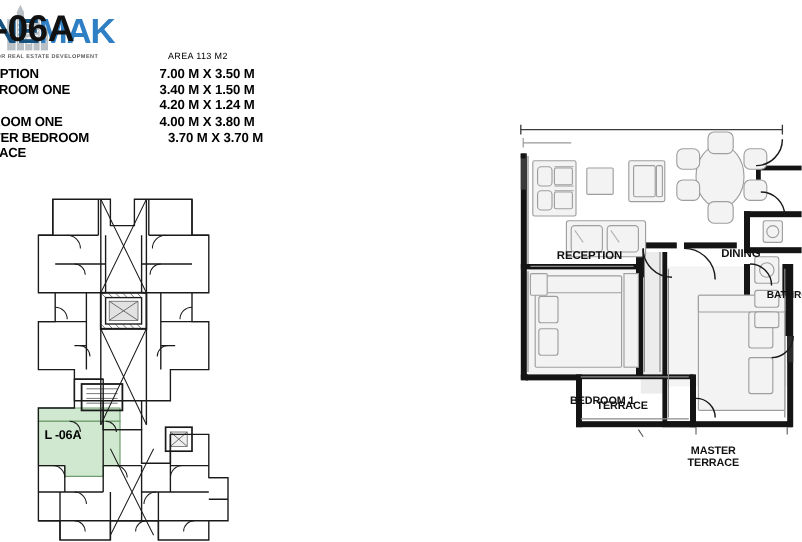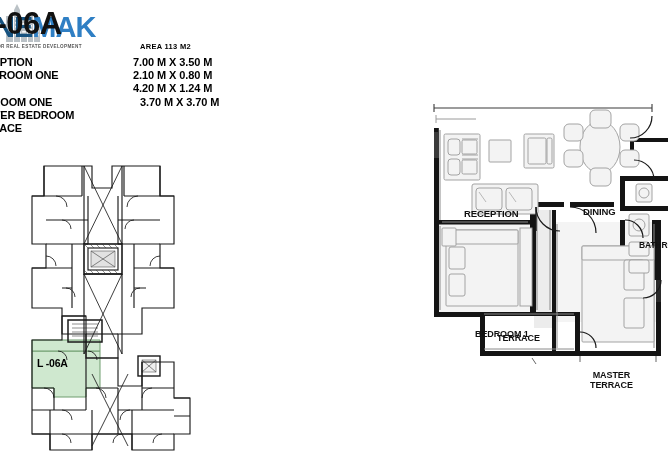--- a/index.html
+++ b/index.html
@@ -13,21 +13,21 @@
   #logo-word{position:absolute;left:8px;top:11px;font-size:29px;font-weight:700;
              letter-spacing:-1px;color:#2f7fc4;line-height:1;white-space:nowrap;}
   #logo-word .dk{color:#16527f;}
   #logo-tag{position:absolute;left:8px;top:42px;font-size:4.6px;font-weight:700;
             letter-spacing:.35px;color:#5a5a5a;white-space:nowrap;}
 
   #sheet-title{left:-22px;top:6px;font-size:31px;font-weight:700;letter-spacing:-.5px;
                color:#111;white-space:nowrap;}
 
   
-  #area-caption{left:140px;top:42px;font-size:7.5px;font-weight:700;letter-spacing:.3px;}
+  #area-caption{left:140px;top:42px;font-size:7.5px;font-weight:400;letter-spacing:.3px;}
   #room-names{left:-30px;top:56px;width:150px;}
   #room-dims{left:133px;top:56px;width:110px;text-align:left;}
   .rowline{height:13.2px;line-height:13.2px;font-size:11px;font-weight:700;
            white-space:nowrap;letter-spacing:-.2px;}
   #room-dims .rowline{font-size:11px;letter-spacing:-.1px;}
   .ind{padding-left:7px;}
 
   
   #keyplan{left:22px;top:148px;width:180px;height:308px;}
   #keyplan svg{display:block;}
@@ -90,22 +90,23 @@
   <div class="rowline">RECEPTION</div>
   <div class="rowline">BATHROOM ONE</div>
   <div class="rowline"></div>
   <div class="rowline">BEDROOM ONE</div>
   <div class="rowline">MASTER BEDROOM</div>
   <div class="rowline">TERRACE</div>
 </div>
 
 <div class="abs" id="room-dims">
   <div class="rowline">7.00 M X 3.50 M</div>
-  <div class="rowline">2.10 M X 0.80 M</div>
+  <div class="rowline">3.40 M X 1.50 M</div>
   <div class="rowline">4.20 M X 1.24 M</div>
+  <div class="rowline">4.00 M X 3.80 M</div>
   <div class="rowline ind">3.70 M X 3.70 M</div>
 </div>
 
 <div class="abs" id="keyplan">
   <svg width="180" height="308" viewBox="0 0 180 308">
     <g fill="none" stroke="#1a1a1a" stroke-width="1.15">
 
       <g>
         <path d="M10 203 L78 203 L78 240 L64 240 L64 249 L32 249 L32 240 L10 240 Z" fill="#cfe8cf" stroke="#6f9d6f" stroke-width="1"></path>
         <path d="M30 192 L78 192 L78 203 L10 203 L10 192 Z" fill="#cfe8cf" stroke="#6f9d6f" stroke-width="1"></path>
@@ -337,18 +338,18 @@
       <path d="M237 188 A18 18 0 0 1 219 206"></path>
     </g>
 
     <g stroke="#555" stroke-width=".9">
       <path d="M156 264 L156 270 M232 264 L232 270"></path>
       <path d="M108 266 L112 272"></path>
     </g>
   </svg>
 
   <span class="plabel" style="left:40px;top:117px;font-size:9.5px;">RECEPTION</span>
-  <span class="plabel" style="left:116px;top:115px;font-size:9.5px;padding-left:43px;">DINING</span>
+  <span class="plabel" style="left:134px;top:115px;font-size:9.5px;padding-left:43px;">DINING</span>
   <span class="plabel" style="left:51px;top:237px;font-size:9px;">BEDROOM 1</span>
-  <span class="plabel" style="left:149px;top:278px;font-size:9px;text-align:center;margin-left:17px;"><span>MASTER</span><br><span>TERRACE</span></span>
+  <span class="plabel" style="left:149px;top:278px;font-size:9px;text-align:center;"><span>MASTER</span><br><span>TERRACE</span></span>
   <span class="plabel" style="left:215px;top:149px;font-size:8.5px;">BATHROOM</span>
   <span class="plabel" style="left:73px;top:241px;font-size:9px;">TERRACE</span>
 </div>
 
 </body></html>

